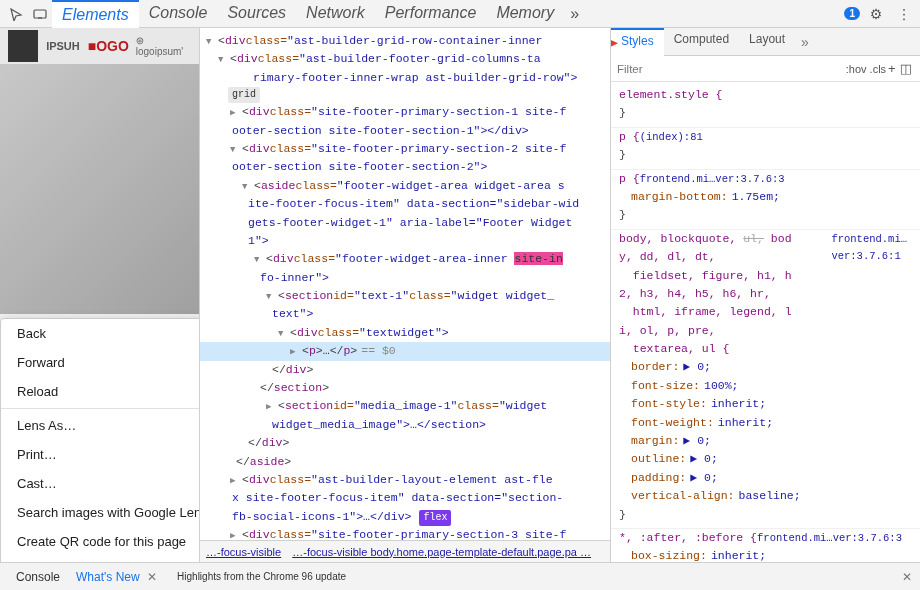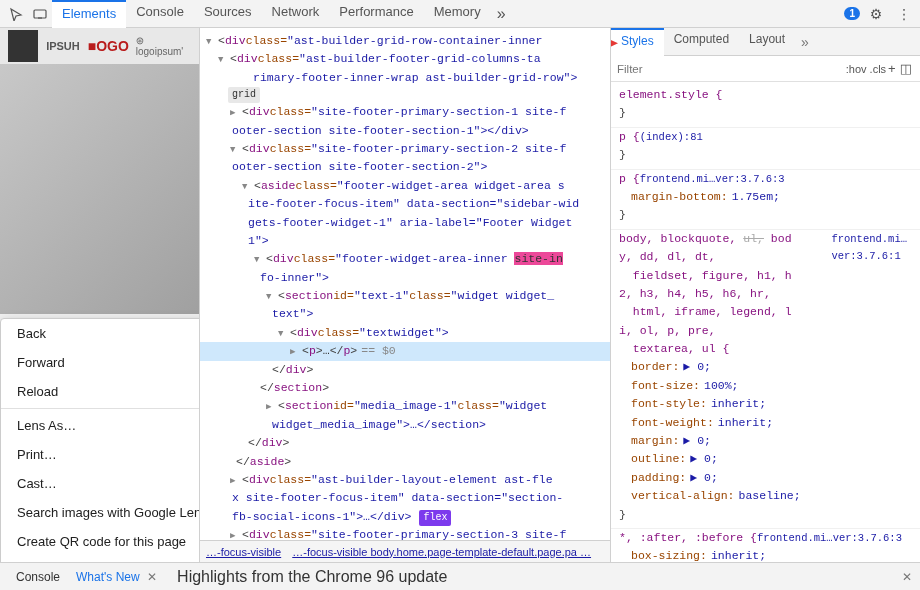--- a/index.html
+++ b/index.html
@@ -20,27 +20,28 @@
       display: flex;
       align-items: center;
       background: #f3f3f3;
       border-bottom: 1px solid #d0d0d0;
       height: 28px;
       padding: 0 4px;
       flex-shrink: 0;
     }
     .devtools-tab {
       padding: 4px 10px;
-      font-size: 13px;
+      font-size: 16px;
       color: #555;
       cursor: pointer;
       white-space: nowrap;
       border: none;
       background: none;
       height: 28px;
+      font-style: italic;
     }
     .devtools-tab.active {
       background: #fff;
       border-top: 2px solid #1a73e8;
       color: #1a73e8;
       font-weight: 500;
     }
     .tab-more {
       font-size: 16px;
       color: #555;
@@ -718,16 +719,16 @@
       </div>
     </div>
   </div>
 
   <div class="bottom-bar">
     <div class="bottom-tab">Console</div>
     <div class="bottom-tab active">
       <span>What's New</span>
       <span class="tab-close">✕</span>
     </div>
-    <div style="margin-left:12px;font-size:16px;color:#333;">Highlights from the Chrome 96 update</div>
+    <div style="margin-left:12px;font-size:10px;color:#333;">Highlights from the Chrome 96 update</div>
     <div class="bottom-bar-right">✕</div>
   </div>
 </div>
 
 </body></html>

